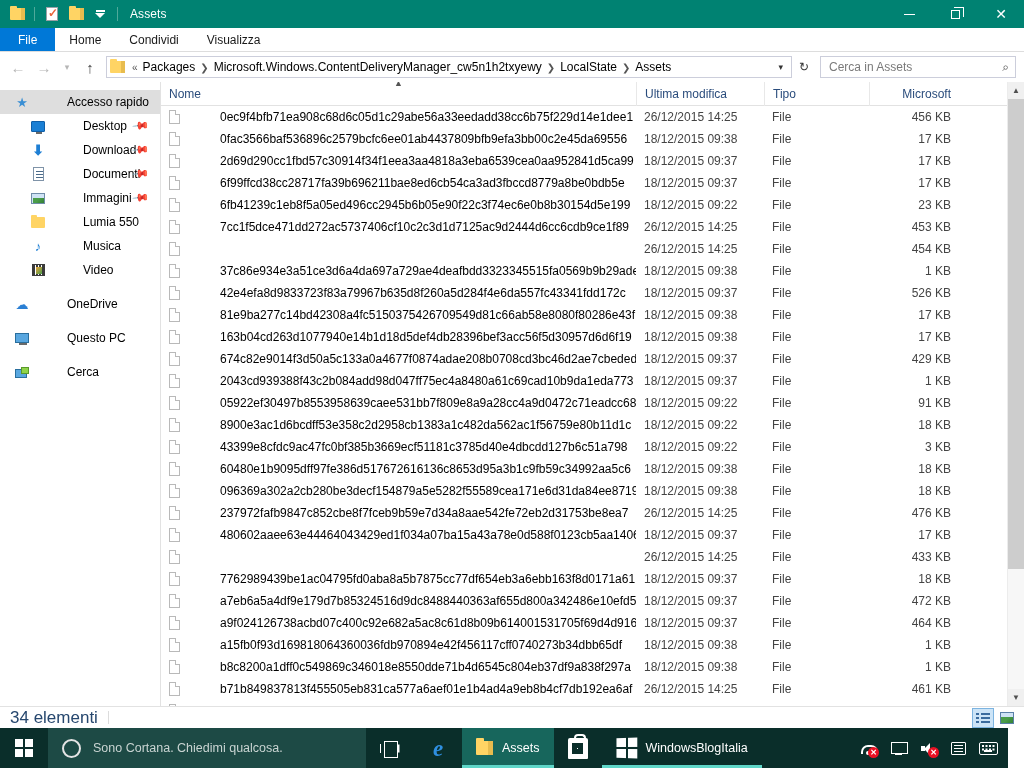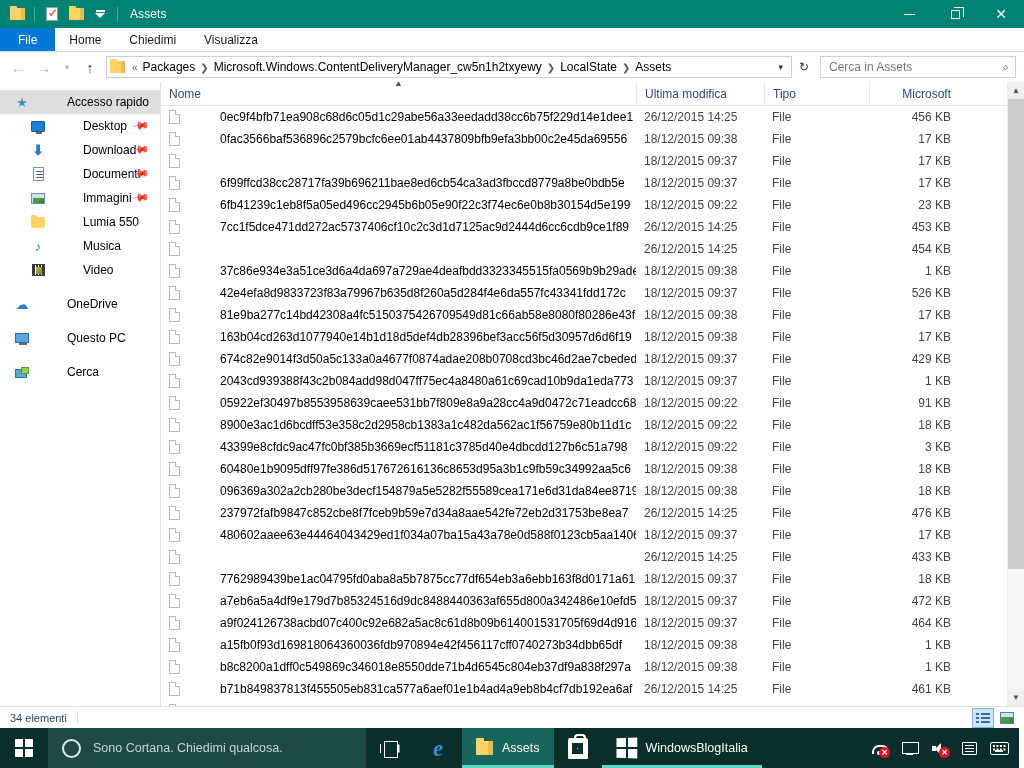--- a/index.html
+++ b/index.html
@@ -288,21 +288,21 @@
   .sb-arrow.bottom { position: absolute; bottom: 0; left: 0; right: 0; }
   .sb-thumb {
     position: absolute; left: 0; right: 0; top: 17px; height: 470px;
     background: #cdcdcd;
   }
 
   
   .statusbar {
     position: absolute; left: 0; right: 0; bottom: 40px; height: 22px;
     border-top: 1px solid #e2e2e2; background: #fff;
-    display: flex; align-items: center; font-size: 11px; color: #26476e;
+    display: flex; align-items: center; font-size: 17px; color: #26476e;
   }
   .status-text { padding-left: 10px; }
   .status-sep { width: 1px; height: 13px; background: #dcdcdc; margin-left: 10px; }
   .status-views { margin-left: auto; display: flex; align-items: center; padding-right: 6px; gap: 2px; }
   .vbtn {
     width: 22px; height: 20px; display: flex;
     align-items: center; justify-content: center;
   }
   .vbtn.active { background: #cce4f7; border: 1px solid #7db4e0; }
   .details-ico {
@@ -323,21 +323,21 @@
     border: 1px solid #5a80a8; position: relative; overflow: hidden;
   }
   .thumbs-ico::after {
     content: ""; position: absolute; left: 0; bottom: 0;
     width: 14px; height: 6px;
     background: linear-gradient(135deg,#4a9d4a 40%,#2f7a2f);
   }
 
   
   .taskbar {
-    position: absolute; left: 0; right: 5px; bottom: 0; height: 40px;
+    position: absolute; left: 0; right: 16px; bottom: 0; height: 40px;
     background: #0a2e2a; display: flex; align-items: stretch;
   }
   .start-btn {
     width: 48px; display: flex; align-items: center; justify-content: center;
   }
   .win-logo {
     width: 18px; height: 18px;
     display: grid; grid-template-columns: 1fr 1fr; grid-template-rows: 1fr 1fr;
     gap: 2px;
   }
@@ -530,21 +530,21 @@
         </div>
       <div class="wc wc-close">
           <span class="close-x">✕</span>
         </div>
     </div>
   </div>
 
   <div class="ribbon">
     <div class="rtab rtab-file">File</div>
     <div class="rtab">Home</div>
-    <div class="rtab">Chiedimi</div>
+    <div class="rtab">Condividi</div>
     <div class="rtab">Visualizza</div>
   </div>
 
   <div class="addrbar">
     <div class="navbtn">←</div>
     <div class="navbtn">→</div>
     <div class="navbtn small">▾</div>
     <div class="navbtn enabled">↑</div>
     <div class="addr-field">
       <span class="addr-folder"></span>
@@ -667,20 +667,21 @@
               <span class="file-ico"></span>
               <span>0fac3566baf536896c2579bcfc6ee01ab4437809bfb9efa3bb00c2e45da69556</span>
             </div>
             <div class="cell-date">18/12/2015 09:38</div>
             <div class="cell-type">File</div>
             <div class="cell-size">17 KB</div>
           </div>
           <div class="row">
             <div class="cell-name">
               <span class="file-ico"></span>
+              <span>2d69d290cc1fbd57c30914f34f1eea3aa4818a3eba6539cea0aa952841d5ca99</span>
             </div>
             <div class="cell-date">18/12/2015 09:37</div>
             <div class="cell-type">File</div>
             <div class="cell-size">17 KB</div>
           </div>
           <div class="row">
             <div class="cell-name">
               <span class="file-ico"></span>
               <span>6f99ffcd38cc28717fa39b696211bae8ed6cb54ca3ad3fbccd8779a8be0bdb5e</span>
             </div>

